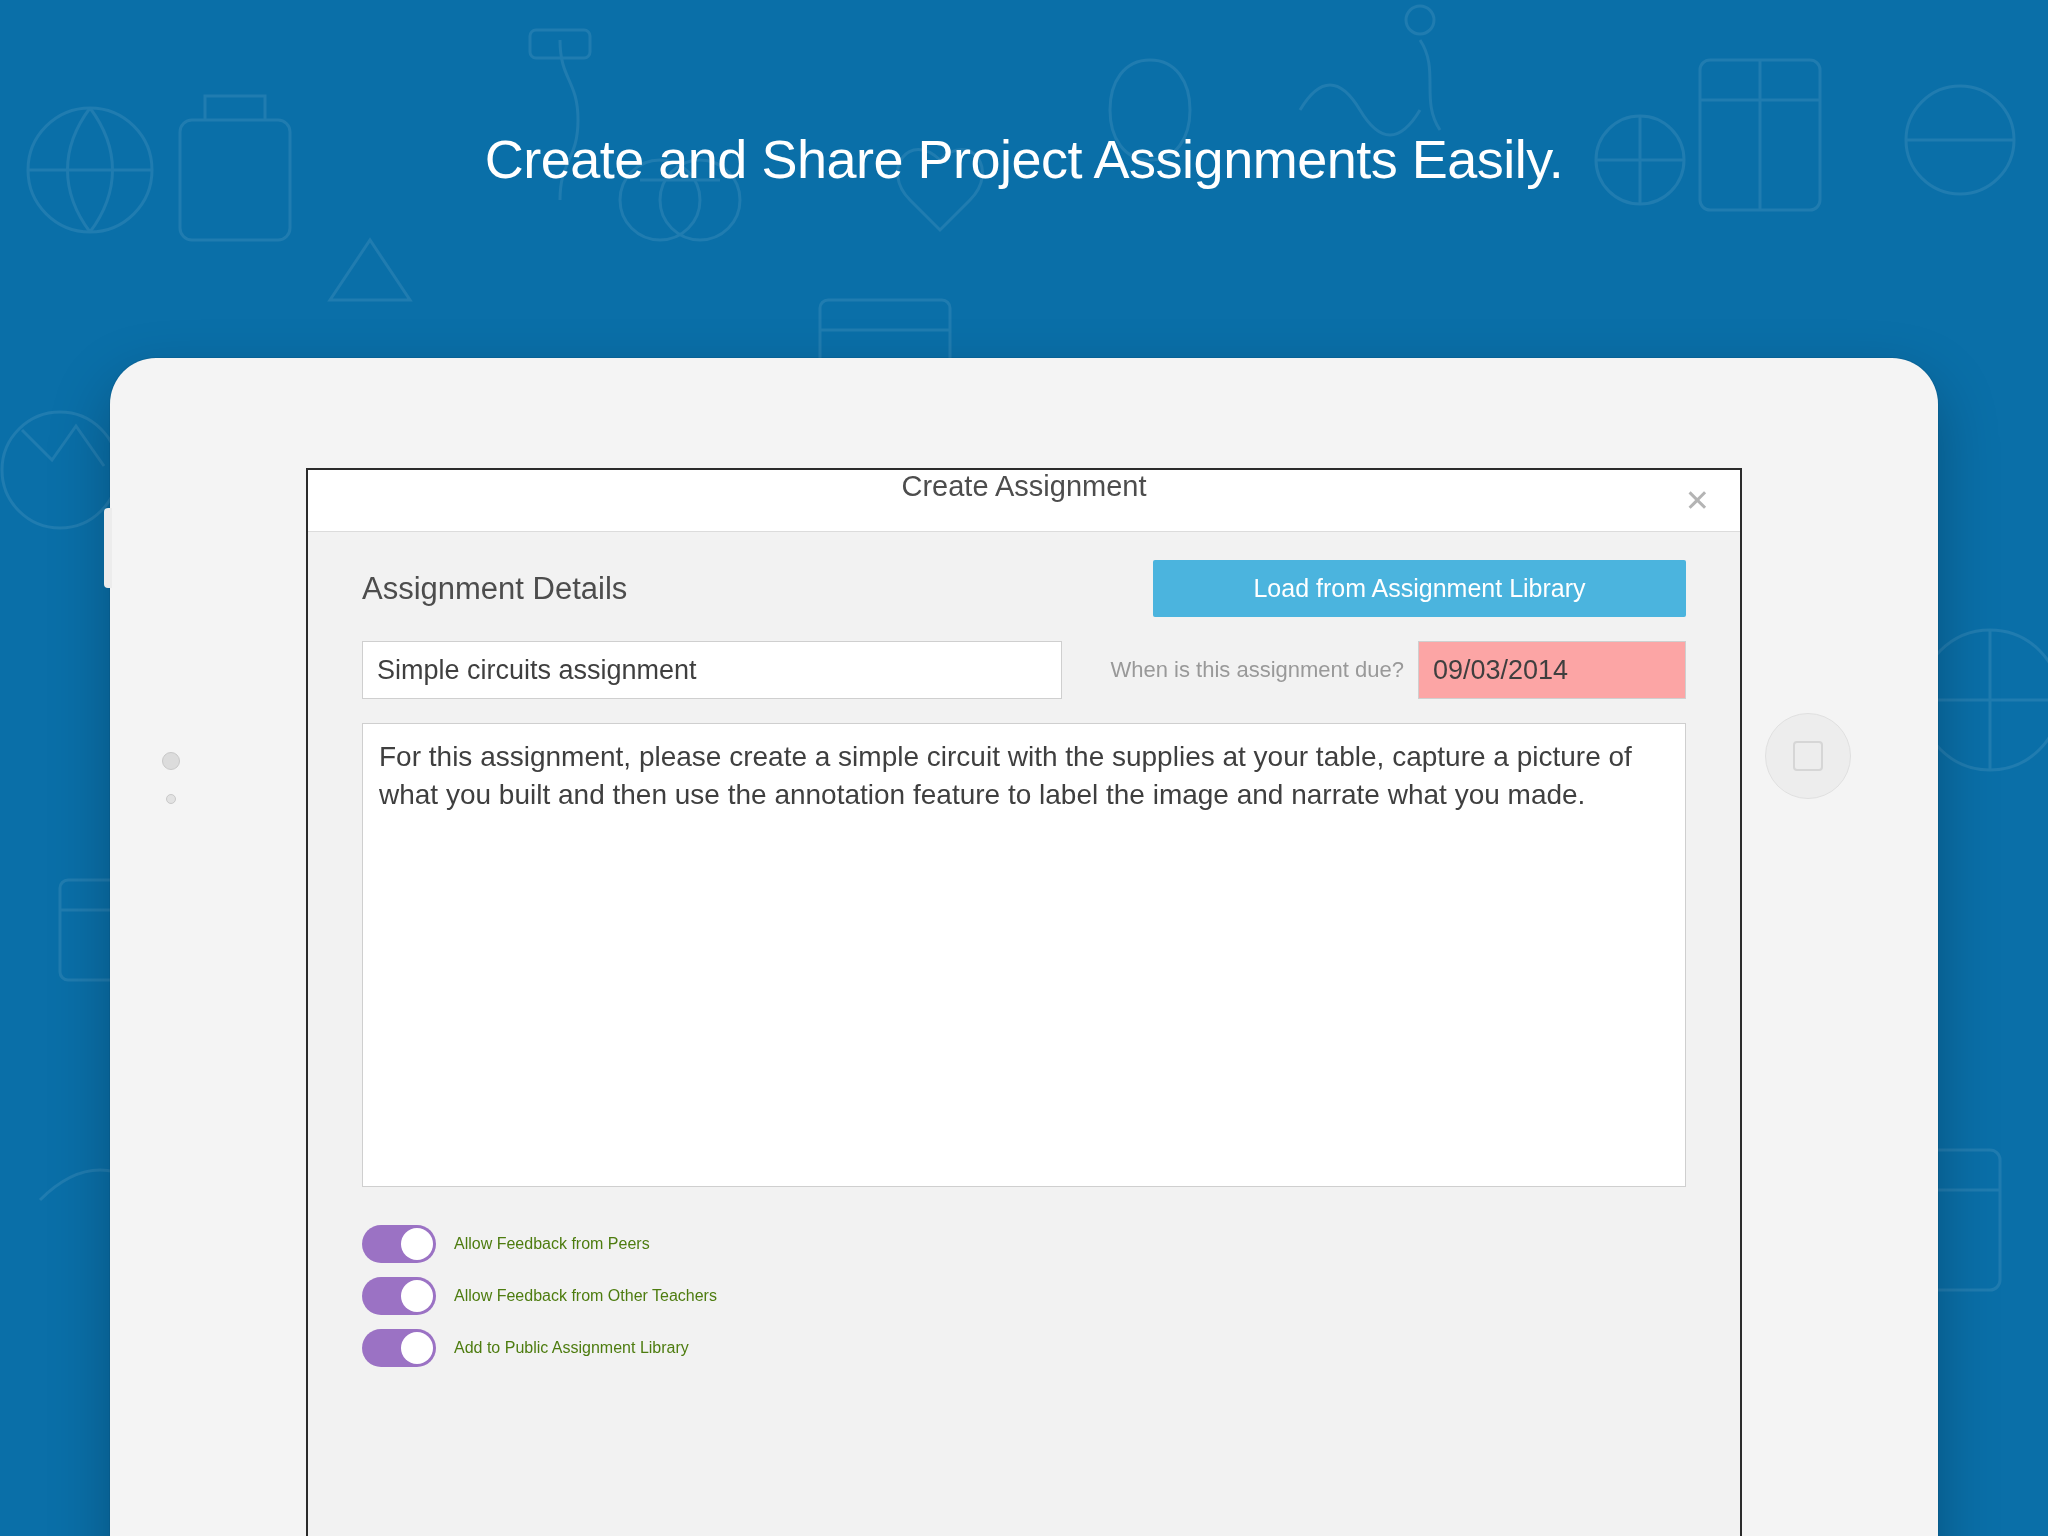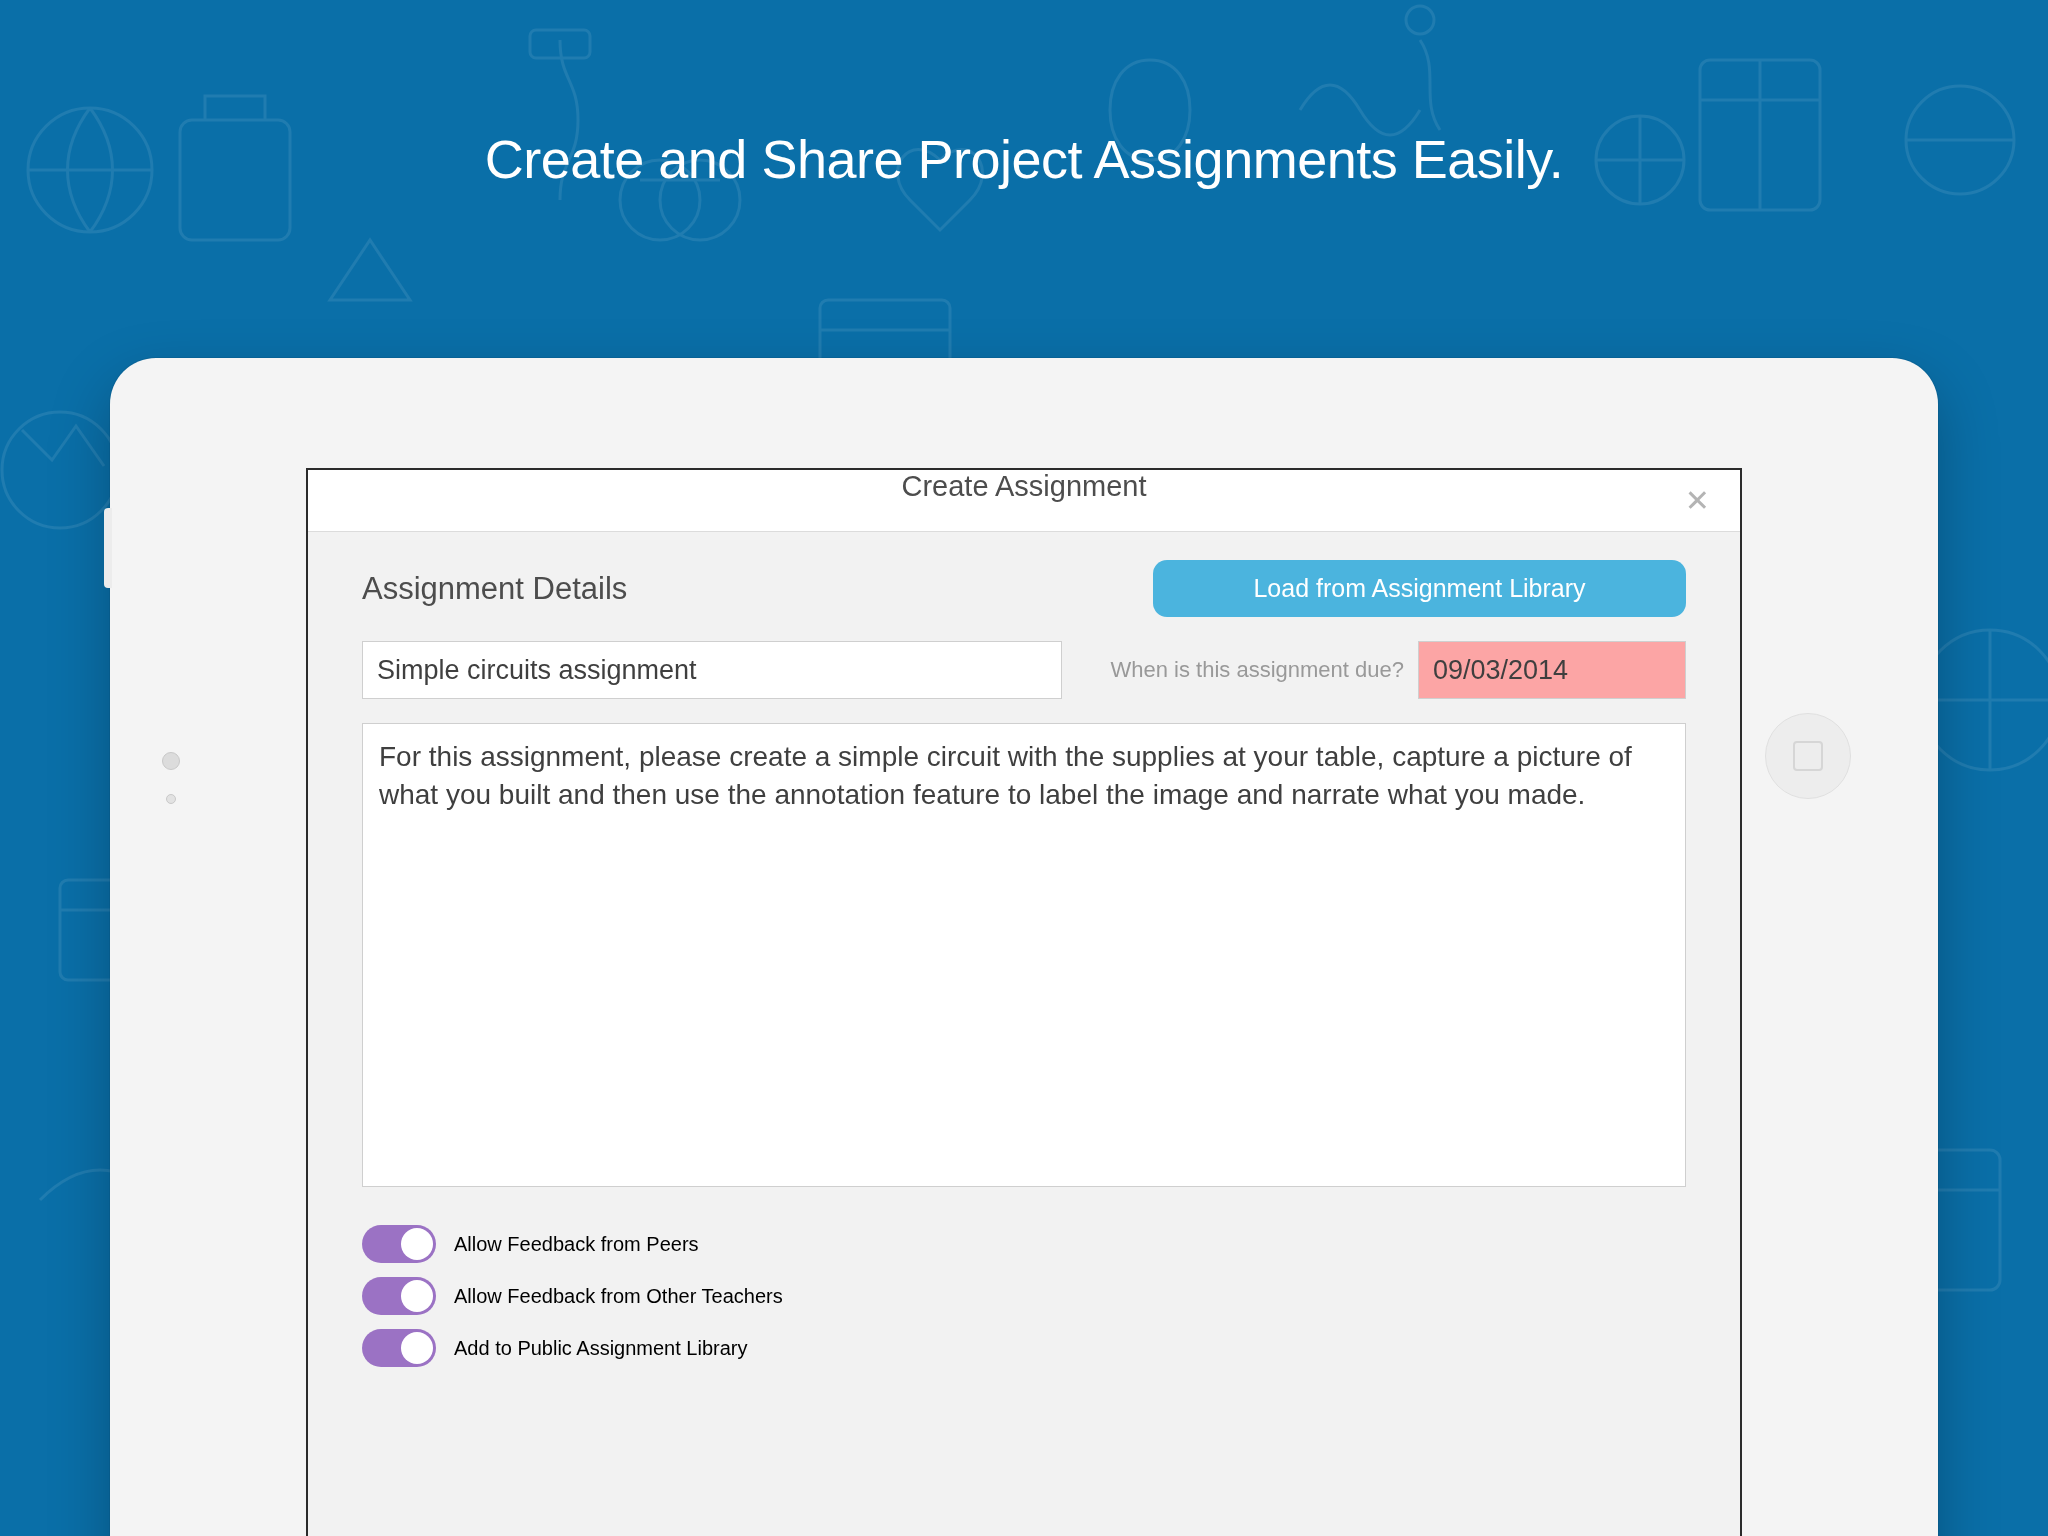--- a/index.html
+++ b/index.html
@@ -141,21 +141,21 @@
   }
   .section-title {
     font-size: 31px;
     color: #4d4d4d;
     font-weight: 400;
   }
   .btn-library {
     background: #4bb4de;
     color: #ffffff;
     border: none;
-    border-radius: 14px;
+    border-radius: 2px;
     font-size: 25px;
     padding: 14px 26px;
     min-width: 533px;
     text-align: center;
     cursor: pointer;
     font-family: "Liberation Sans", sans-serif;
   }
 
   .row-fields {
     display: flex;
@@ -222,22 +222,22 @@
   }
   .toggle .knob {
     position: absolute;
     top: 3px;
     right: 3px;
     width: 32px; height: 32px;
     background: #ffffff;
     border-radius: 50%;
   }
   .toggle-label {
-    font-size: 20px;
-    color: #000000;
+    font-size: 16px;
+    color: #4d7c0f;
   }
 
   .feedback-types {
     margin-left: auto;
     text-align: right;
   }
   .feedback-label {
     font-size: 22px;
     color: #6a6a6a;
     margin-bottom: 14px;

